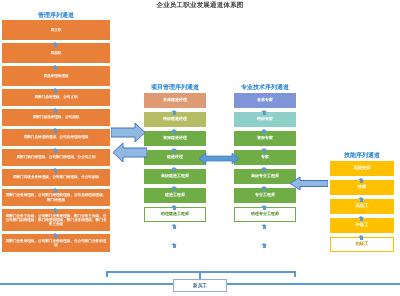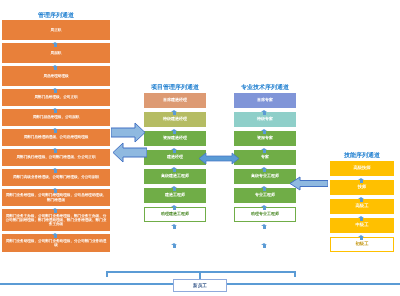--- a/index.html
+++ b/index.html
@@ -90,20 +90,21 @@
     background:#ffffff;border:1px solid #8faadc;
     color:#3f5f8f;font-size:4.6px;font-weight:bold;
     display:flex;align-items:center;justify-content:center;
   }
 </style>
 </head>
 <body>
 
 <div class="canvas">
 
+  <div class="main-title">企业员工职业发展通道体系图</div>
 
   <div class="col" id="col-mgmt">
     <div class="col-title">管理序列通道</div>
 
     <div class="node" style="height:20px;">
       <span>局正职</span>
       </div>
     <div class="node" style="height:20px;">
       <span>局副职</span>
       </div>

